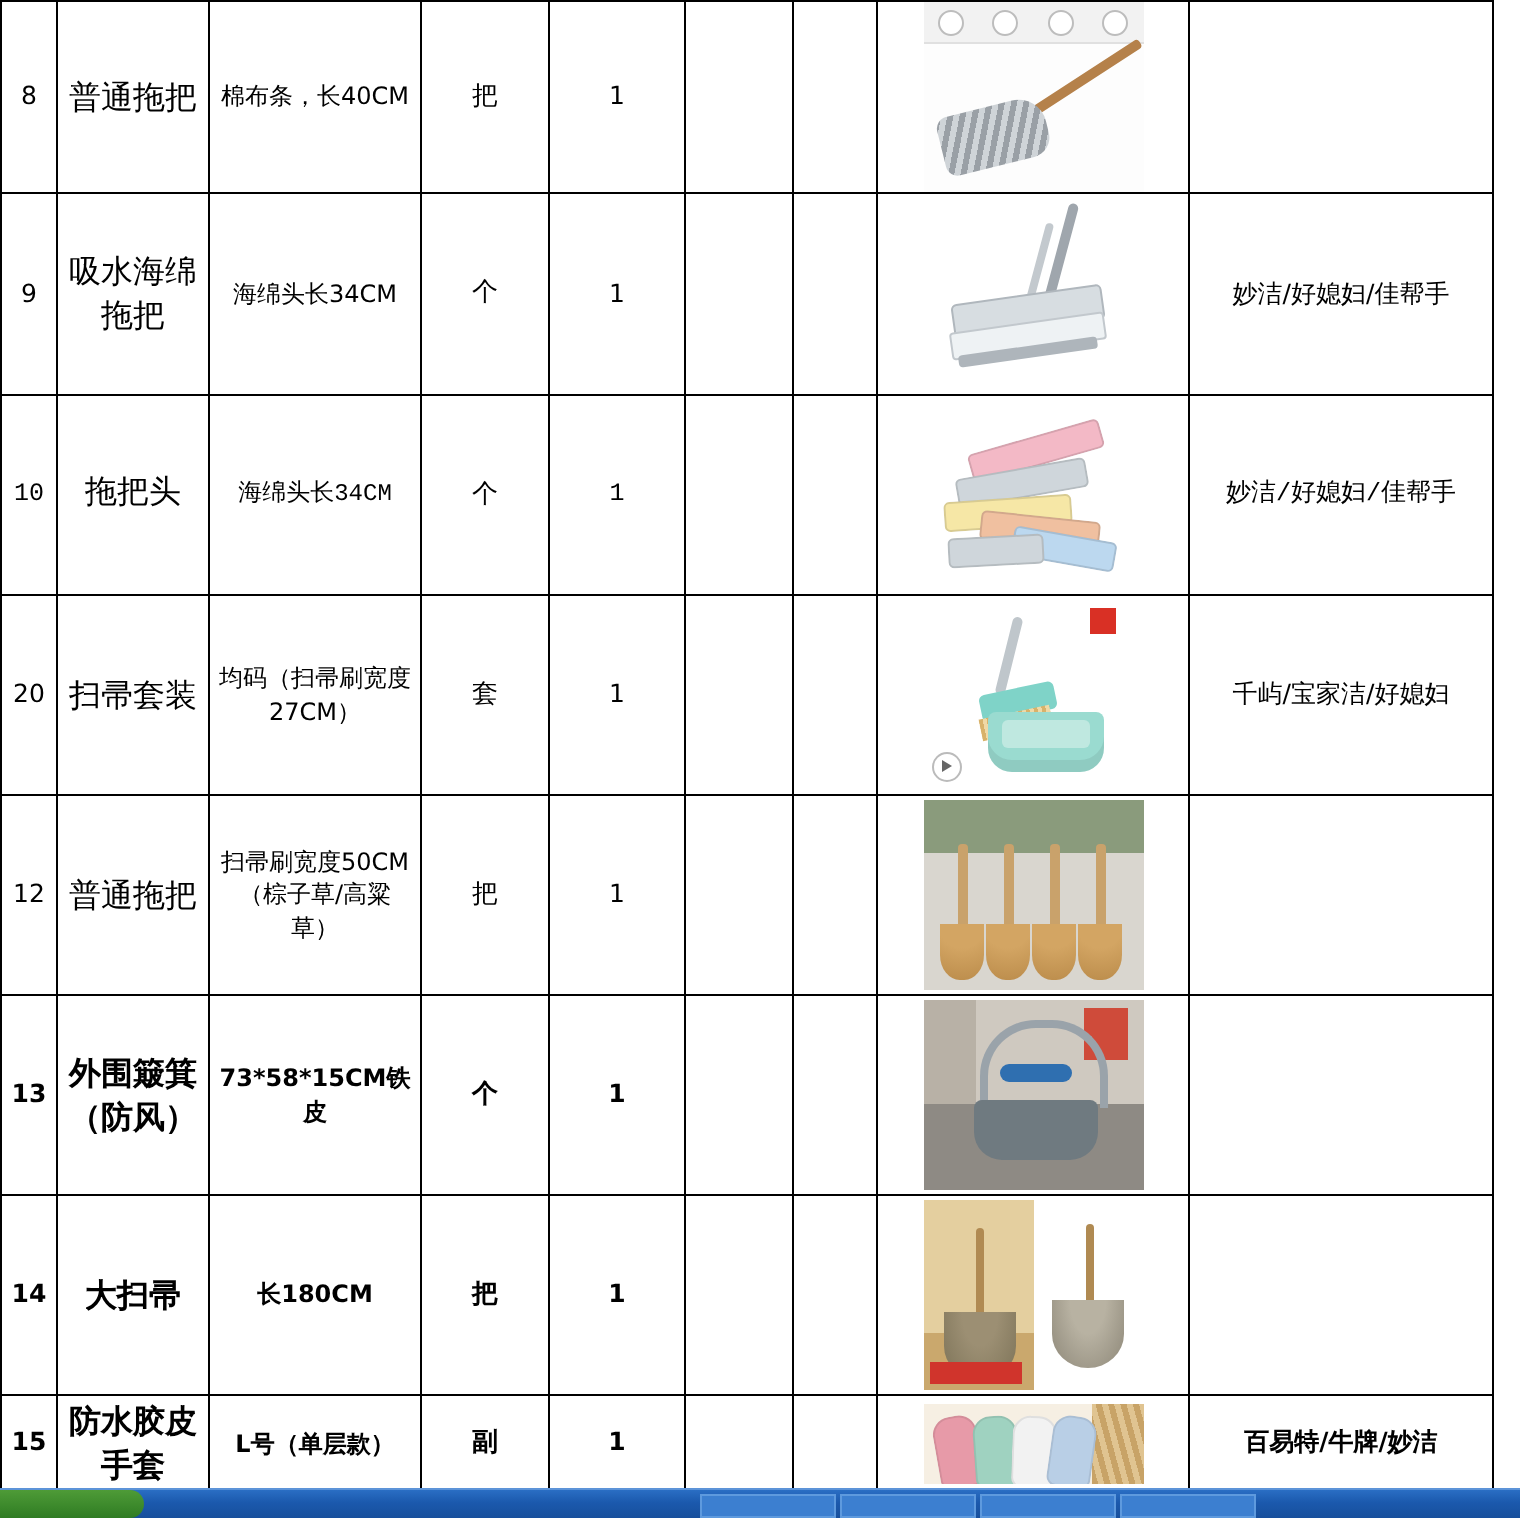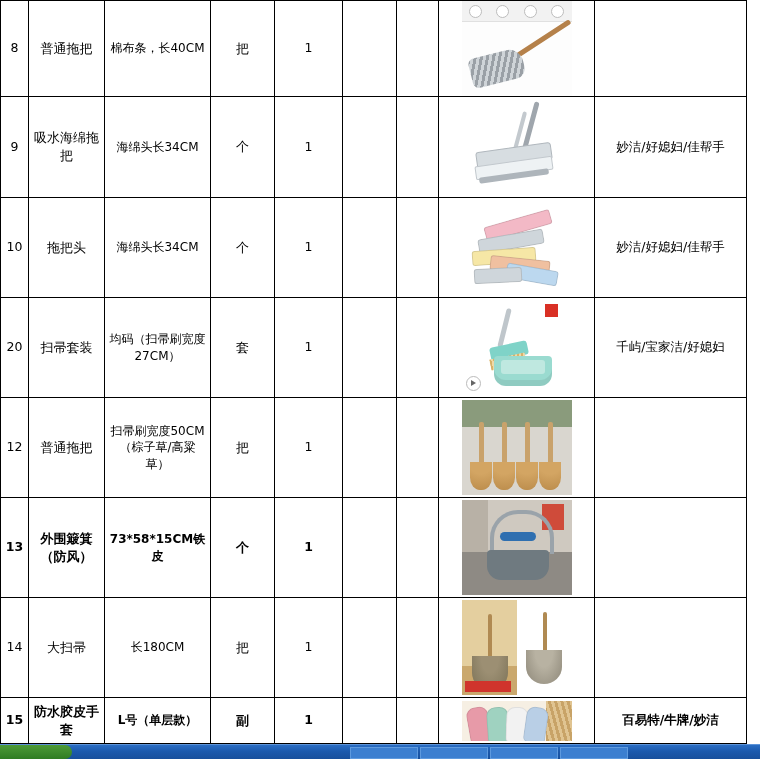--- a/index.html
+++ b/index.html
@@ -43,21 +43,21 @@
   col.c-qty   { width: 68px; }
   col.c-e     { width: 54px; }
   col.c-f     { width: 42px; }
   col.c-img   { width: 156px; }
   col.c-brand { width: 152px; }
 
   .cell-pad {
     padding: 2px 3px;
     display: block;
   }
-  .name-cell { font-size: 13px; }
+  .name-cell { font-size: 16px; }
   .spec-cell { font-size: 12px; }
   .unit-cell { font-size: 13px; }
   .qty-cell  { font-size: 12.5px; }
   .brand-cell { font-size: 12.5px; }
   .idx-cell { font-size: 12.5px; }
 
   td.img-cell {
     padding: 0;
     background: #ffffff;
   }
@@ -343,21 +343,21 @@
             <span class="plate"></span>
             <span class="sponge"></span>
             <span class="foot"></span>
           </span>
         </td>
         <td>
             <span class="cell-pad brand-cell">妙洁/好媳妇/佳帮手</span>
           </td>
       </tr>
 
-      <tr style="height:100px;">
+      <tr style="height:100px;font-family:Liberation Mono, monospace;">
         <td>
             <span class="cell-pad idx-cell">10</span>
           </td>
         <td>
             <span class="cell-pad name-cell">拖把头</span>
           </td>
         <td>
             <span class="cell-pad spec-cell">海绵头长34CM</span>
           </td>
         <td>
@@ -489,21 +489,21 @@
             <span class="bail"></span>
             <span class="grip"></span>
             <span class="body"></span>
           </span>
         </td>
         <td>
             <span class="cell-pad brand-cell"></span>
           </td>
       </tr>
 
-      <tr style="height:100px;">
+      <tr style="height:100px;font-weight:bold;">
         <td>
             <span class="cell-pad idx-cell">14</span>
           </td>
         <td>
             <span class="cell-pad name-cell">大扫帚</span>
           </td>
         <td>
             <span class="cell-pad spec-cell">长180CM</span>
           </td>
         <td>

